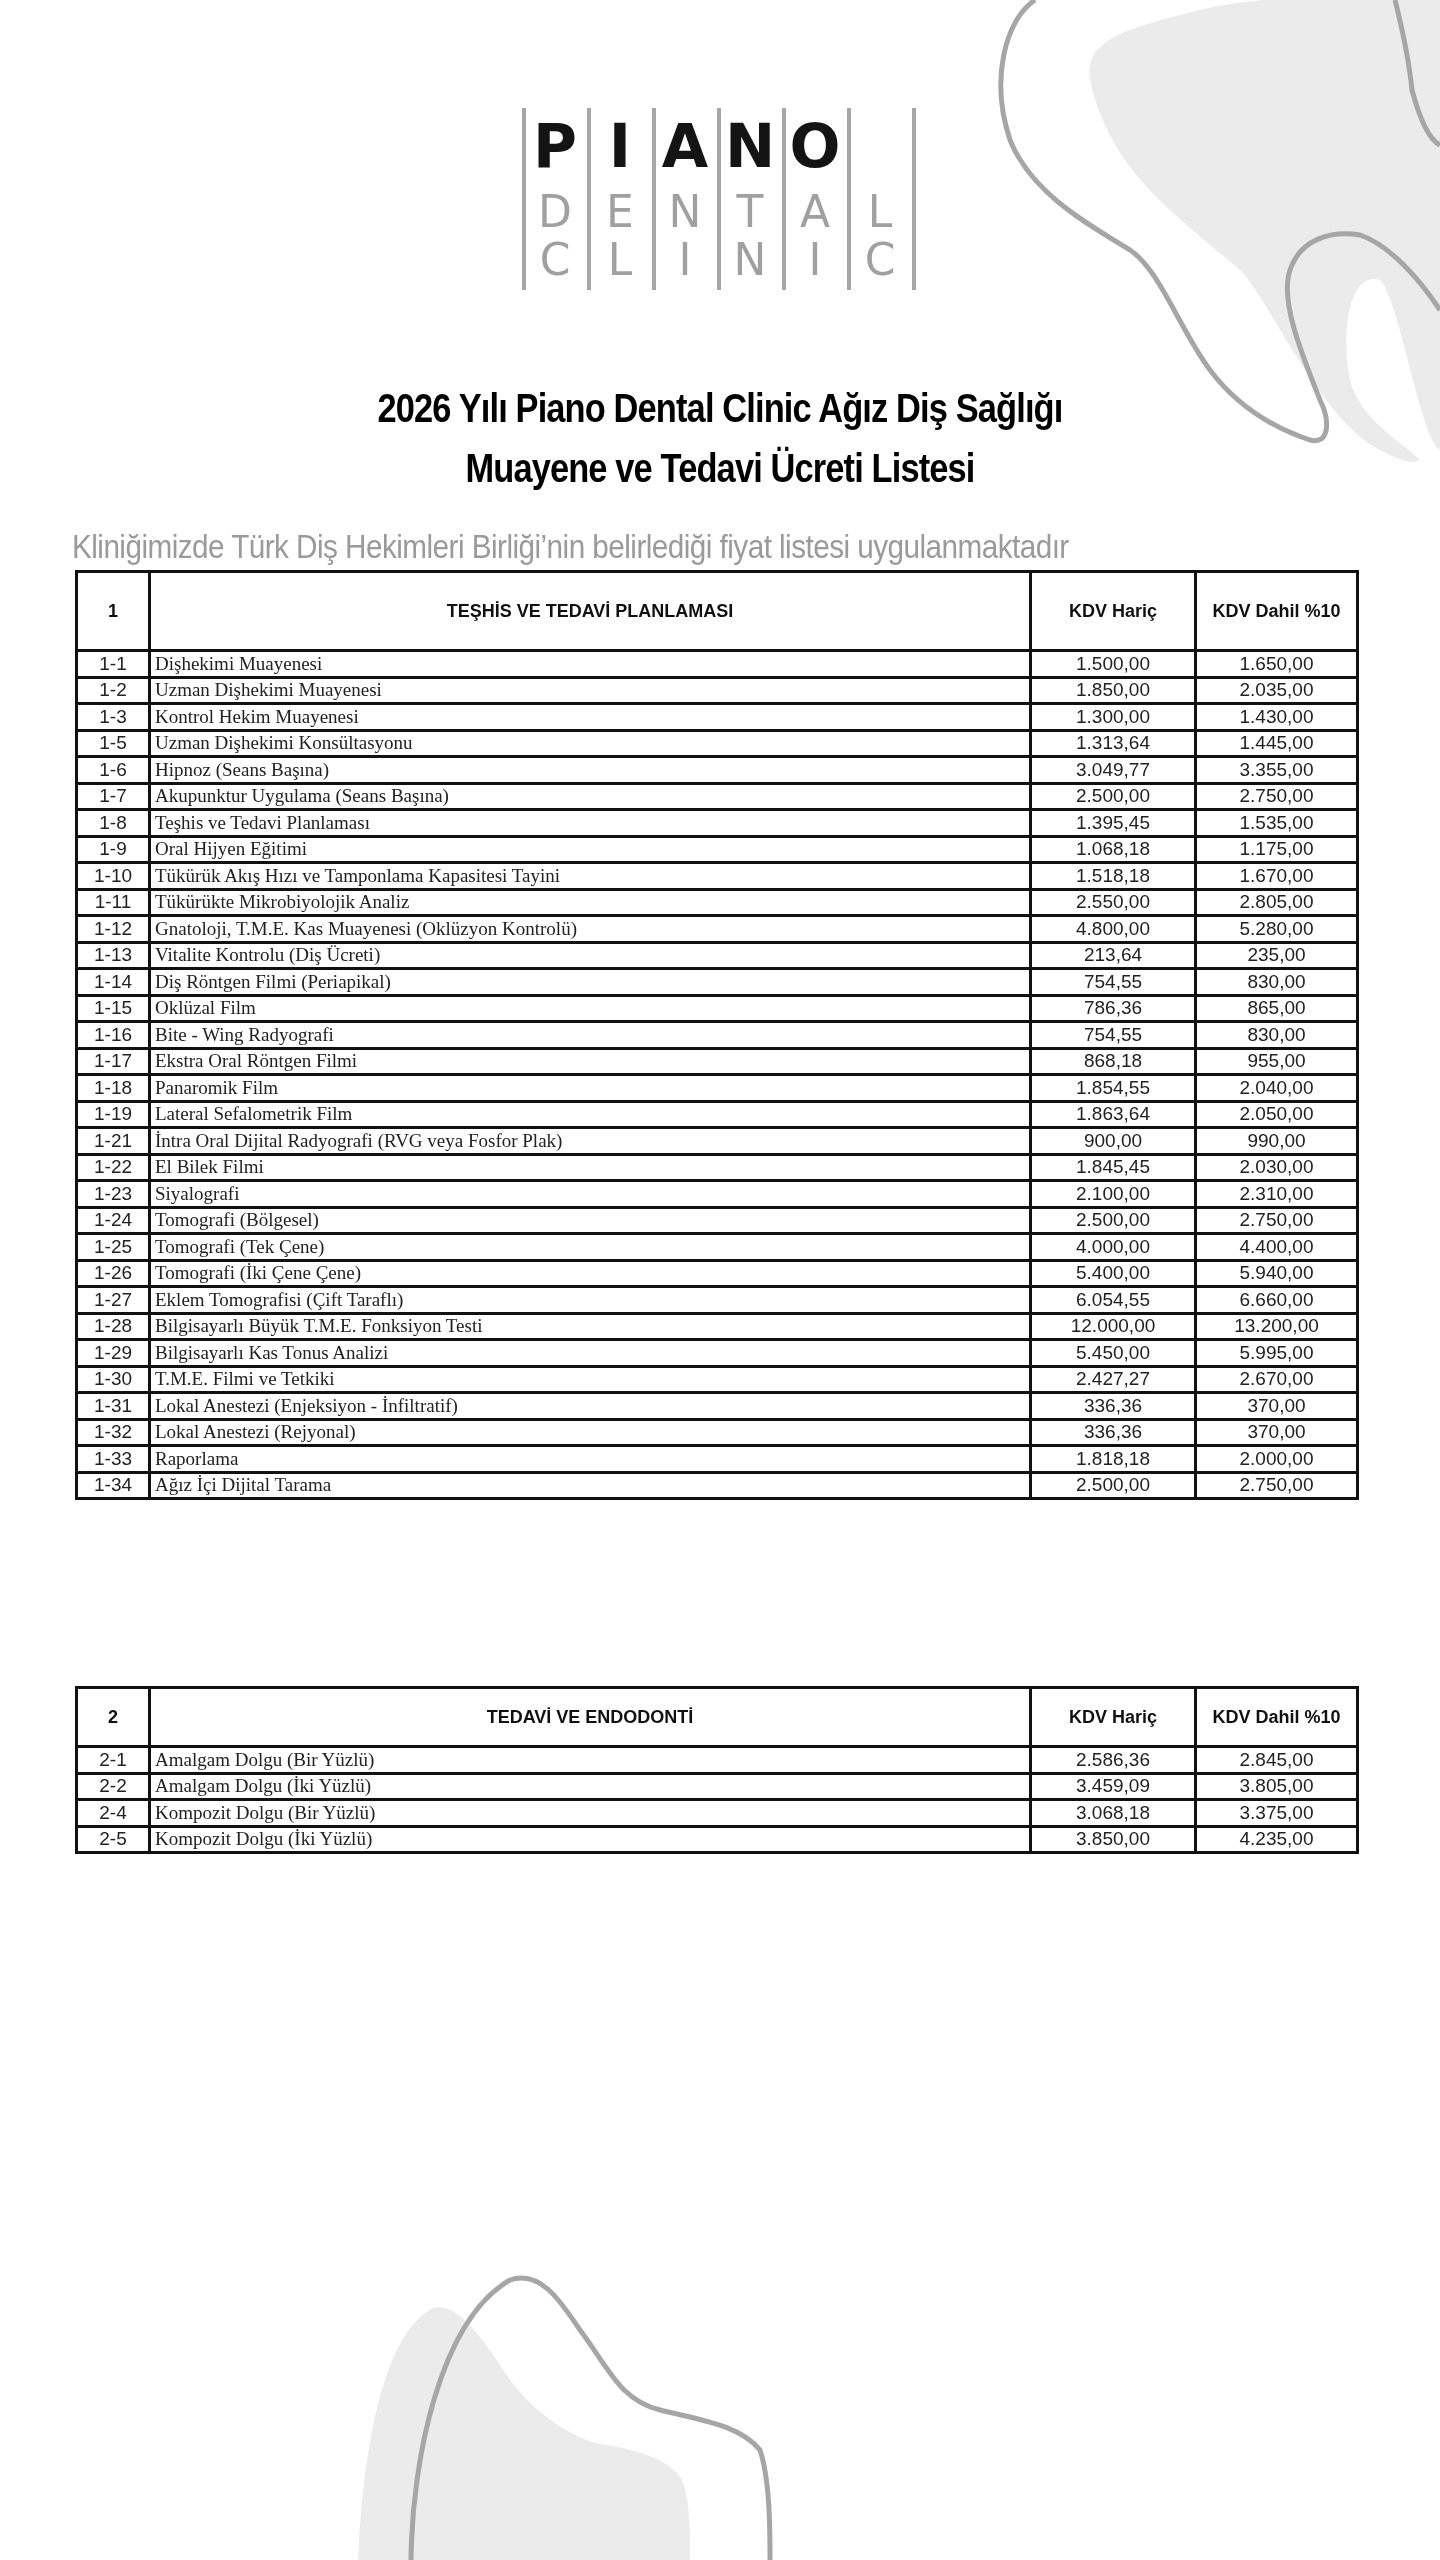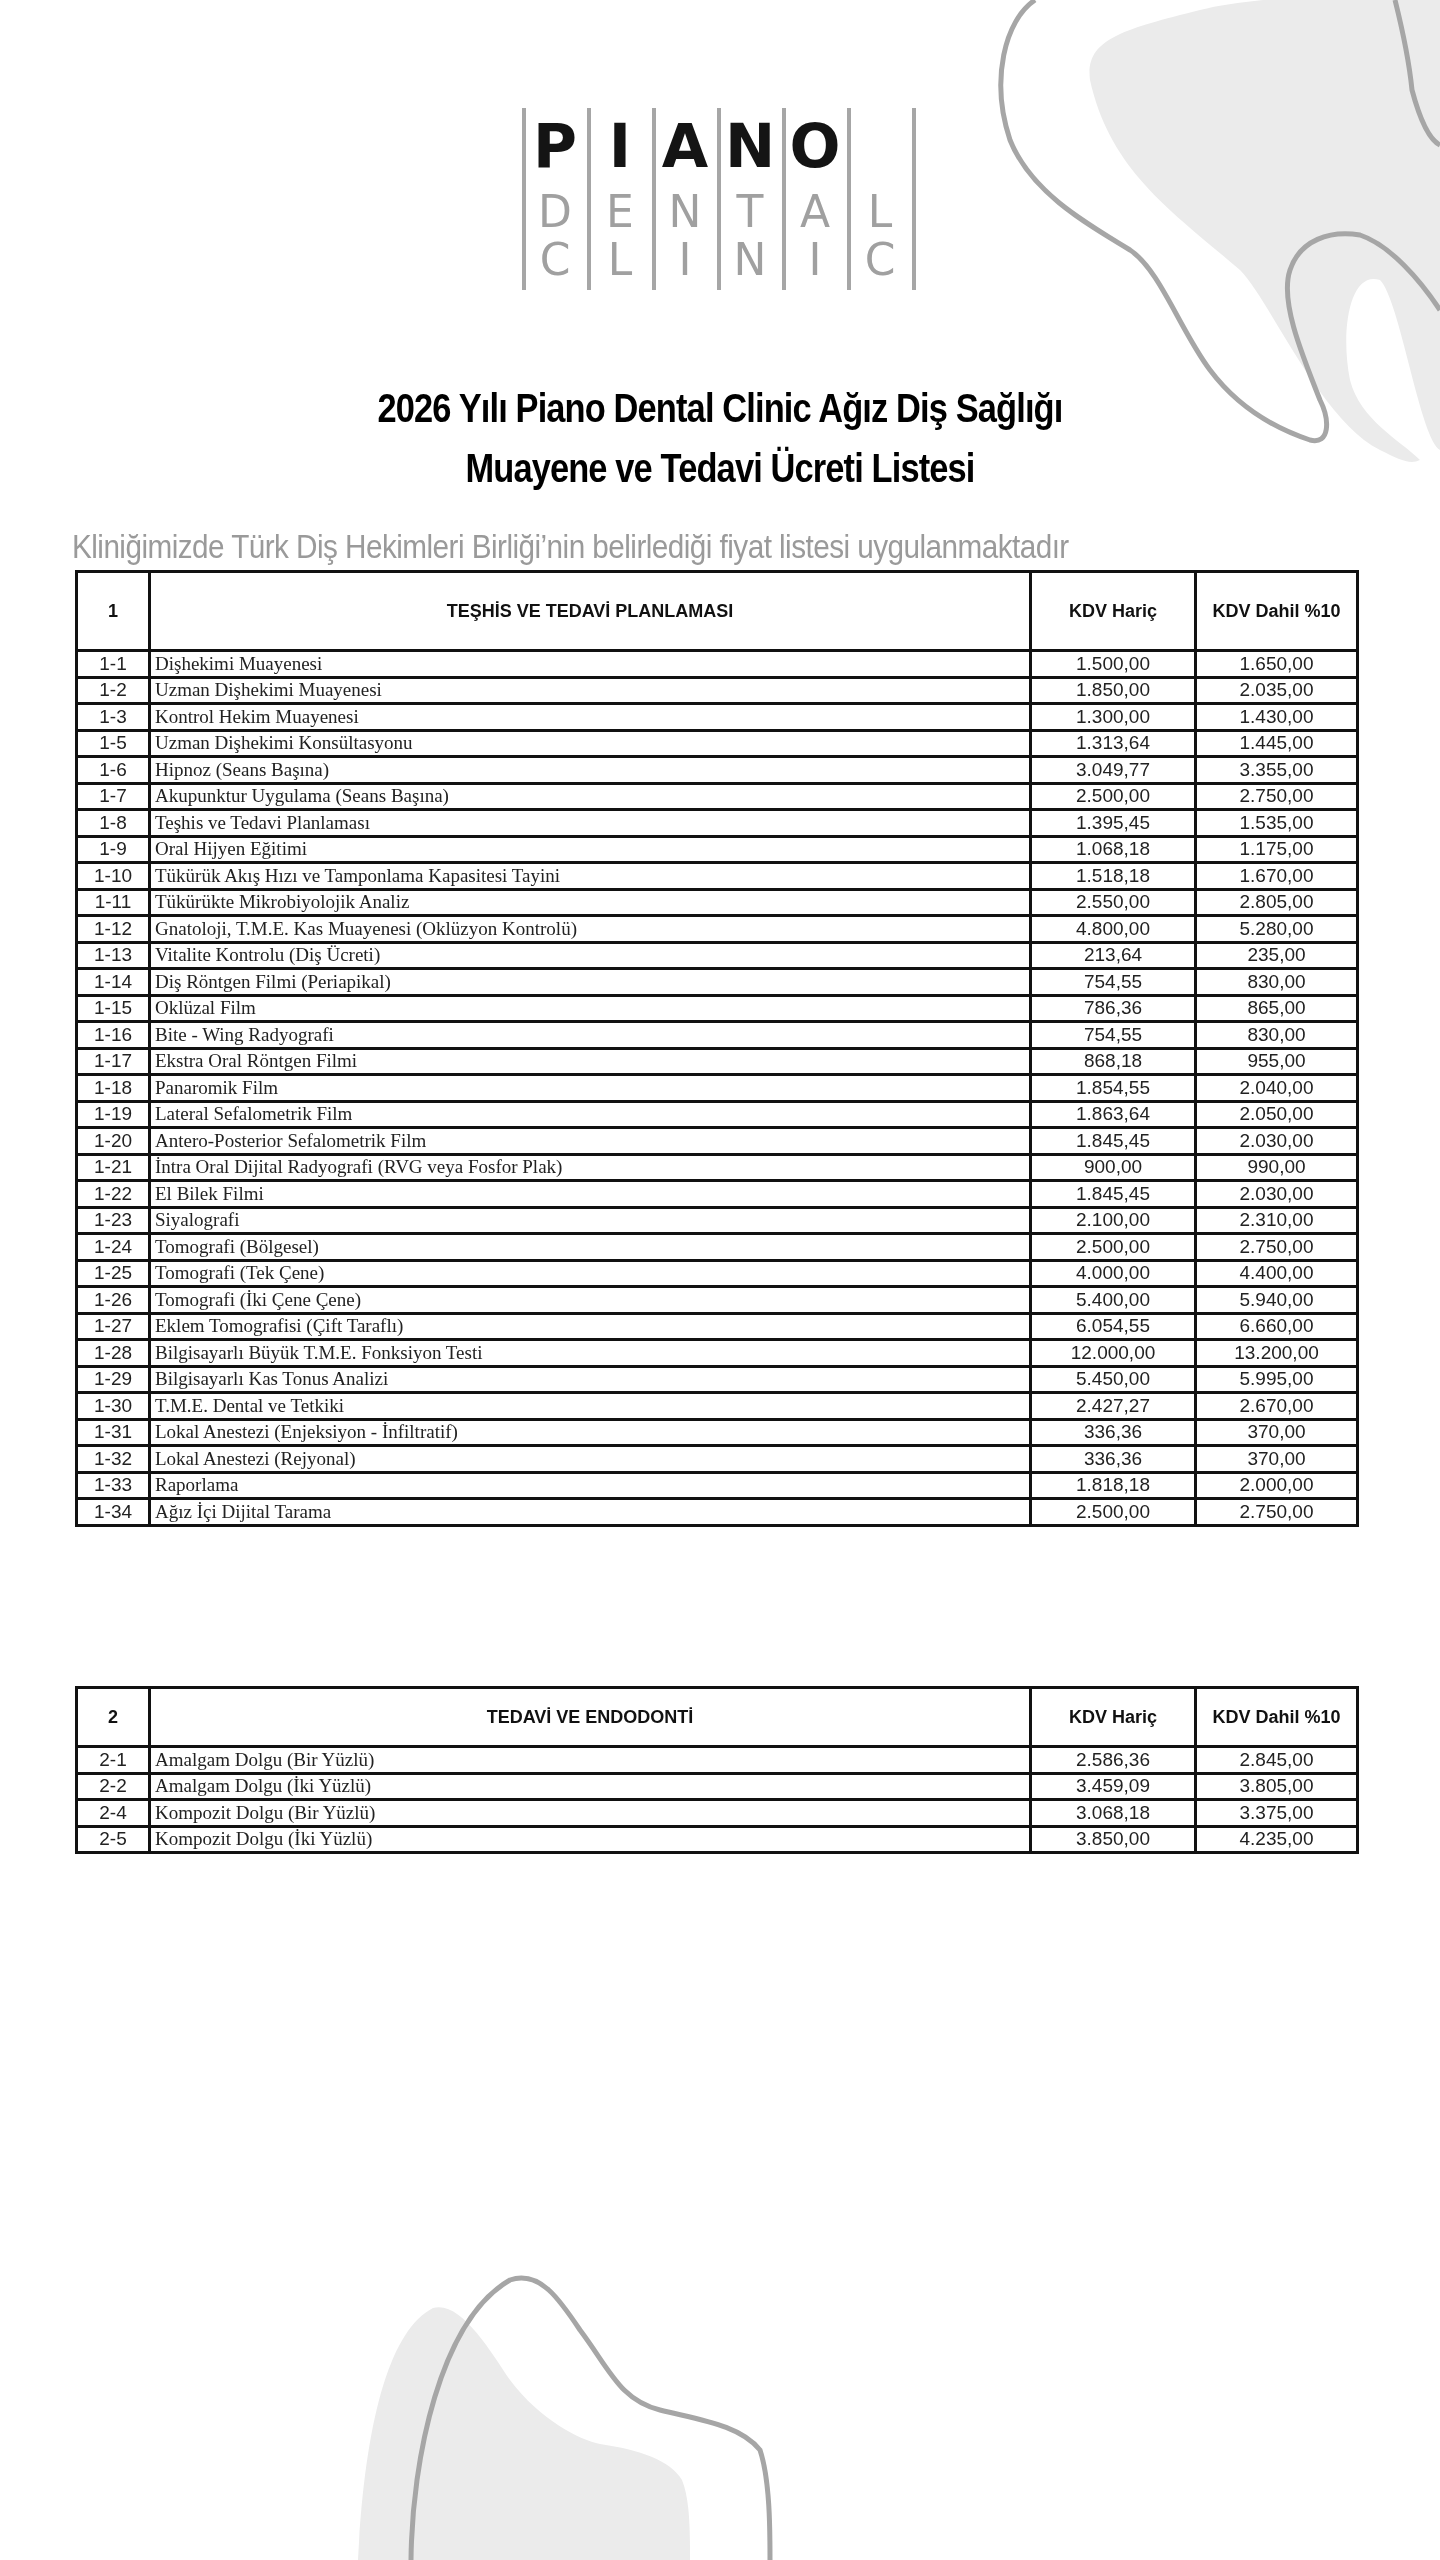--- a/index.html
+++ b/index.html
@@ -231,26 +231,20 @@
         <td class="num">1.854,55</td>
         <td class="num">2.040,00</td>
       </tr>
       <tr>
         <td class="code">1-19</td>
         <td class="name">Lateral Sefalometrik Film</td>
         <td class="num">1.863,64</td>
         <td class="num">2.050,00</td>
       </tr>
       <tr>
-        <td class="code">1-20</td>
-        <td class="name">Antero-Posterior Sefalometrik Film</td>
-        <td class="num">1.845,45</td>
-        <td class="num">2.030,00</td>
-      </tr>
-      <tr>
         <td class="code">1-21</td>
         <td class="name">İntra Oral Dijital Radyografi (RVG veya Fosfor Plak)</td>
         <td class="num">900,00</td>
         <td class="num">990,00</td>
       </tr>
       <tr>
         <td class="code">1-22</td>
         <td class="name">El Bilek Filmi</td>
         <td class="num">1.845,45</td>
         <td class="num">2.030,00</td>
@@ -292,21 +286,21 @@
         <td class="num">13.200,00</td>
       </tr>
       <tr>
         <td class="code">1-29</td>
         <td class="name">Bilgisayarlı Kas Tonus Analizi</td>
         <td class="num">5.450,00</td>
         <td class="num">5.995,00</td>
       </tr>
       <tr>
         <td class="code">1-30</td>
-        <td class="name">T.M.E. Dental ve Tetkiki</td>
+        <td class="name">T.M.E. Filmi ve Tetkiki</td>
         <td class="num">2.427,27</td>
         <td class="num">2.670,00</td>
       </tr>
       <tr>
         <td class="code">1-31</td>
         <td class="name">Lokal Anestezi (Enjeksiyon - İnfiltratif)</td>
         <td class="num">336,36</td>
         <td class="num">370,00</td>
       </tr>
       <tr>

